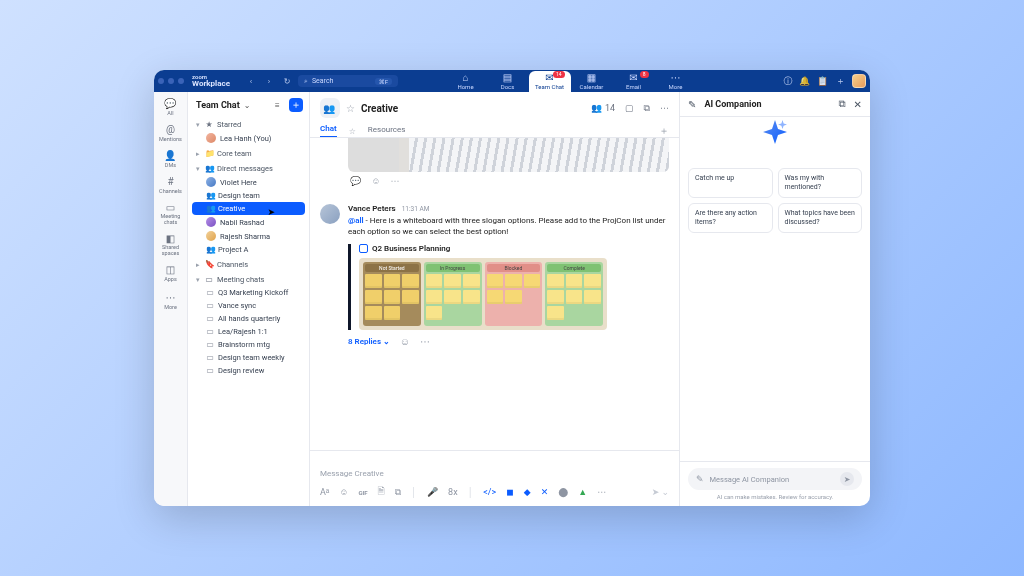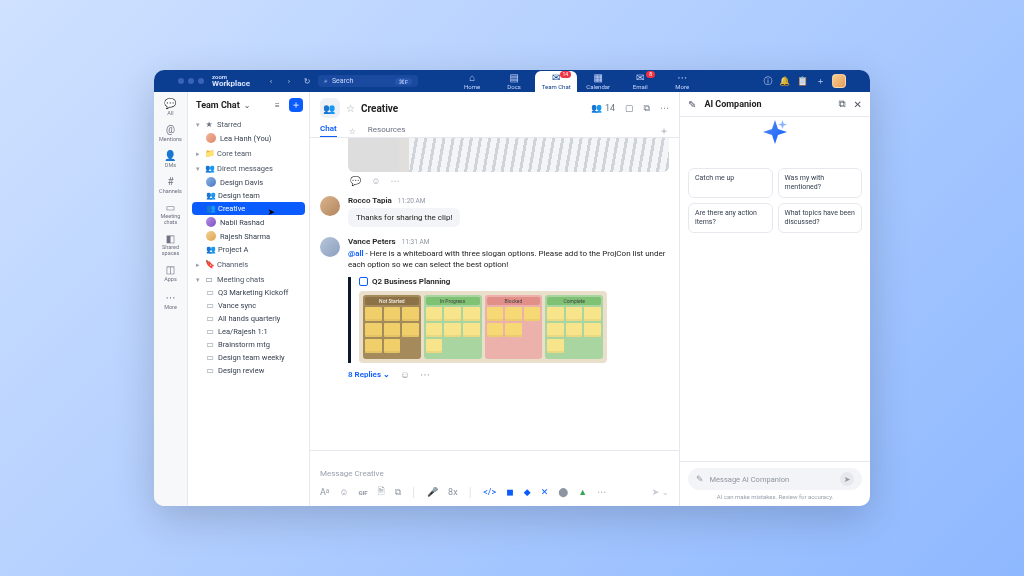--- a/index.html
+++ b/index.html
@@ -1,20 +1,20 @@
 <!DOCTYPE html>
 <html><head>
 <meta charset="utf-8">
 <style>
   * { box-sizing: border-box; margin: 0; padding: 0; }
   html, body { width: 1024px; height: 576px; overflow: hidden; font-family: -apple-system, BlinkMacSystemFont, "Segoe UI", Roboto, Arial, sans-serif; }
   body { background: linear-gradient(135deg, #cfe1ff 0%, #8eb8ff 100%); display: flex; align-items: center; justify-content: flex-start; padding-left: 154px; }
   .window { width: 716px; height: 436px; background: #fff; border-radius: 10px; box-shadow: 0 12px 40px rgba(0,0,0,.18); overflow: hidden; display: flex; flex-direction: column; font-size: 8px; color: #222; }
   
-  .titlebar { height: 22px; background: #0b3d91; display: flex; align-items: center; padding: 0 24px; gap: 6px; color: #d9e3ff; }
+  .titlebar { height: 22px; background: #0b3d91; display: flex; align-items: center; padding: 0 4px; gap: 6px; color: #d9e3ff; }
   .traffic { display:flex; gap:4px; }
   .dot { width:6px; height:6px; border-radius:50%; background:#3a63b8; }
   .brand { display:flex; flex-direction:column; line-height:1; margin-left:2px; }
   .brand .b1 { font-size:6px; font-weight:600; }
   .brand .b2 { font-size:8px; font-weight:700; }
   .tb-group { display:flex; align-items:center; gap:8px; }
   .tb-icn { width:10px; height:10px; opacity:.8; display:flex; align-items:center; justify-content:center; }
   .search { display:flex; align-items:center; gap:4px; background:#1a4aa0; border-radius:4px; padding:2px 6px; font-size:7px; color:#c9d7ff; flex: 0 0 100px; }
   .search .kbd { background:#2556ad; padding:0 4px; border-radius:3px; font-size:6px; margin-left:auto; }
   .topnav { margin-left:auto; margin-right:auto; display:flex; gap:0; }
@@ -245,21 +245,21 @@
             </div>
         </div>
         <div class="sect">
           <div class="sect-h">
               <span class="caret">▾</span>
               <span class="ic">👥</span>
               <span>Direct messages</span>
             </div>
           <div class="row">
               <span class="av a2"></span>
-              <span>Design Davis</span>
+              <span>Violet Here</span>
             </div>
           <div class="row">
               <span class="ic">👥</span>
               <span>Design team</span>
             </div>
           <div class="row active" style="position:relative;">
               <span class="ic">👥</span>
               <span>Creative</span>
               <span style="position:absolute;right:30px;bottom:-2px;color:#000;font-size:9px;">➤</span>
             </div>
@@ -341,30 +341,20 @@
           <span class="add">＋</span>
         </div>
       </div>
       <div class="divider"></div>
       <div class="messages">
         <div class="clip"></div>
         <div class="clip-actions">
           <span>💬</span>
           <span>☺</span>
           <span>⋯</span>
-        </div>
-        <div class="msg">
-          <div class="mav c1"></div>
-          <div class="body">
-            <div class="meta">
-                <span class="name">Rocco Tapia</span>
-                <span class="time">11:20 AM</span>
-              </div>
-            <div class="bubble">Thanks for sharing the clip!</div>
-          </div>
         </div>
         <div class="msg" style="margin-top:10px;justify-content:space-between;">
           <div class="mav c2"></div>
           <div class="body">
             <div class="meta">
                 <span class="name">Vance Peters</span>
                 <span class="time">11:31 AM</span>
               </div>
             <div class="text-inline"><span class="mention">@all</span><span> - Here is a whiteboard with three slogan options. Please add to the ProjCon list under each option so we can select the best option!</span></div>
             <div class="wb-card">

